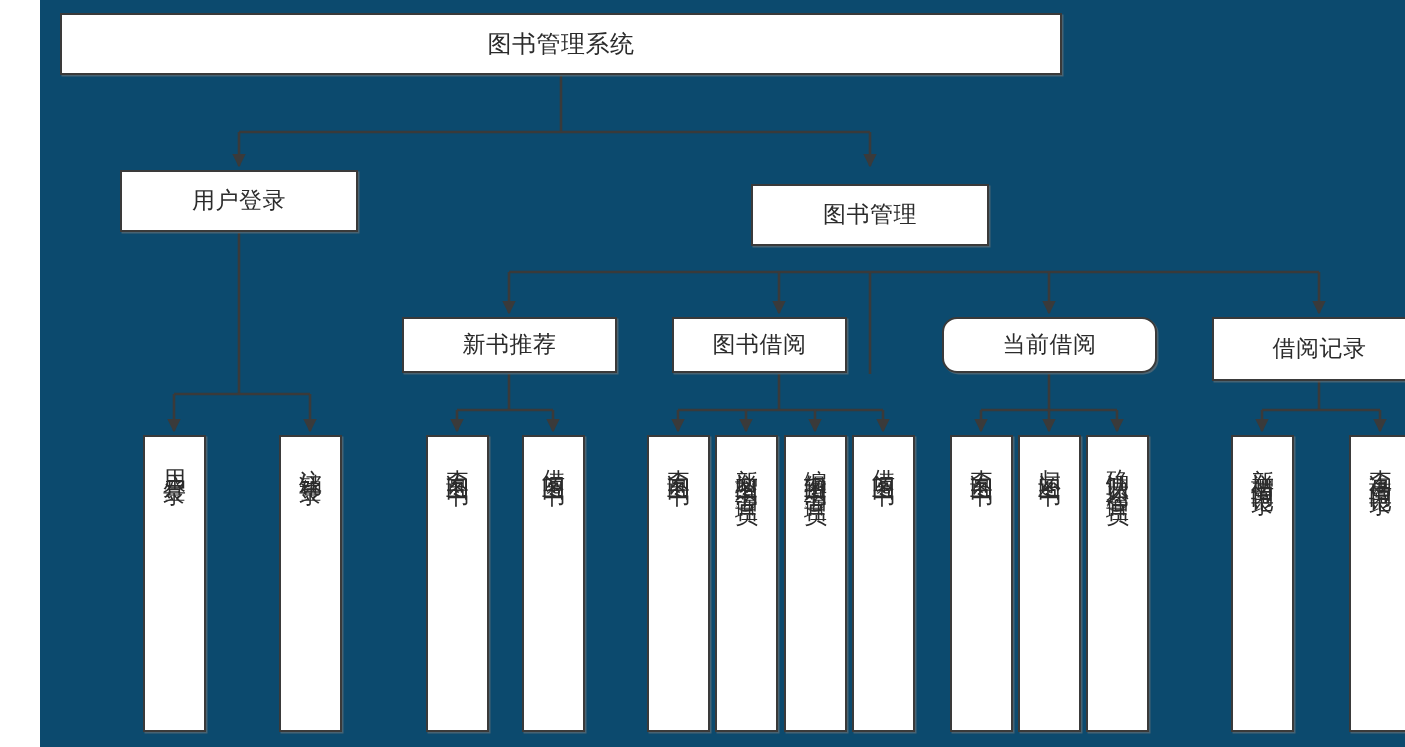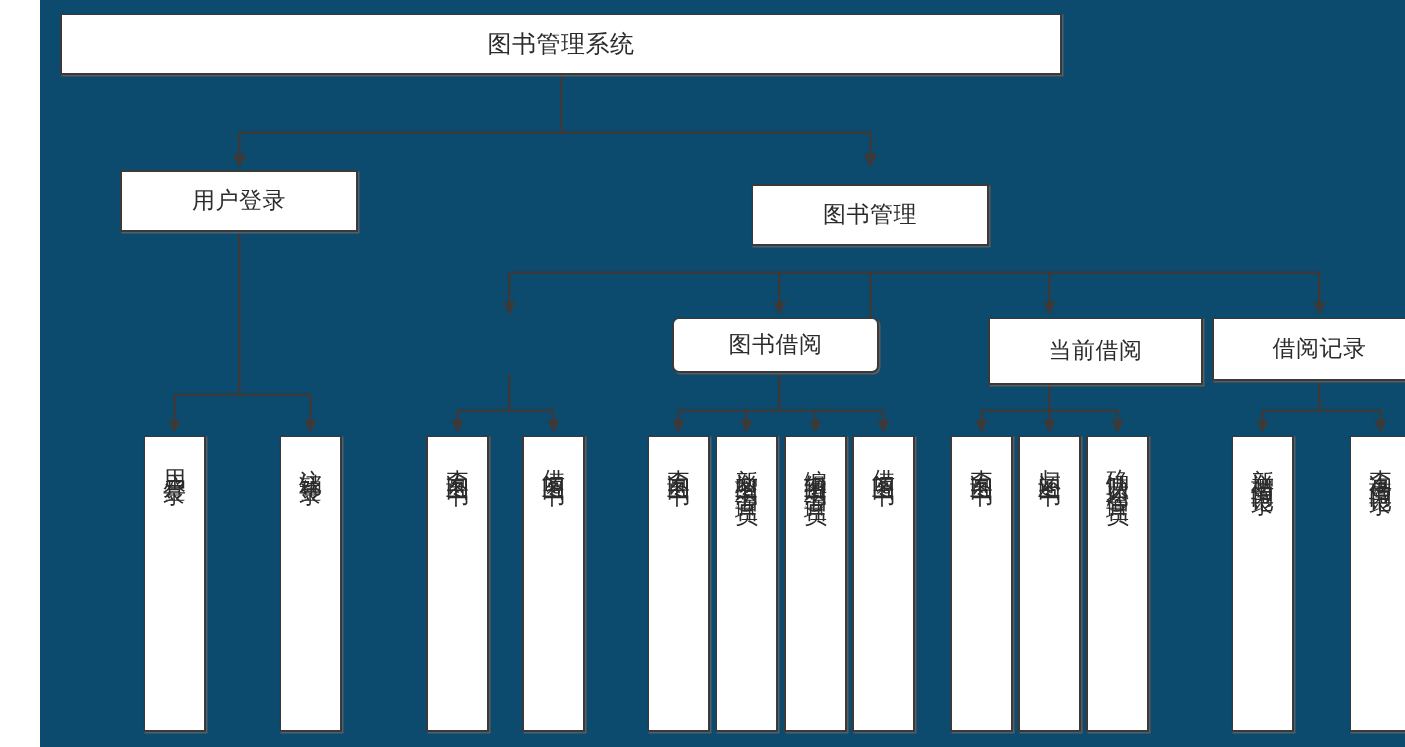--- a/index.html
+++ b/index.html
@@ -138,24 +138,27 @@
     <span class="label">图书管理系统</span>
   </div>
 
   <div class="node horiz" style="left:80px; top:170px; width:238px; height:62px;">
     <span class="label">用户登录</span>
   </div>
   <div class="node horiz" style="left:711px; top:184px; width:238px; height:62px;">
     <span class="label">图书管理</span>
   </div>
 
-  <div class="node horiz" style="left:632px; top:317px; width:207px; height:56px;border-radius:7px;">
+  <div class="node horiz" style="left:362px; top:317px; width:215px; height:56px;">
+    <span class="label">新书推荐</span>
+  </div>
+  <div class="node horiz" style="left:632px; top:317px; width:175px; height:56px;">
     <span class="label">图书借阅</span>
   </div>
-  <div class="node horiz" style="left:948px; top:317px; width:215px; height:68px;">
+  <div class="node horiz" style="left:902px; top:317px; width:215px; height:56px;border-radius:15px;">
     <span class="label">当前借阅</span>
   </div>
   <div class="node horiz" style="left:1172px; top:317px; width:215px; height:64px;">
     <span class="label">借阅记录</span>
   </div>
 
   <div class="node vert" style="left:103px; top:435px; width:63px; height:297px;">
     <span class="label">用户登录</span>
   </div>
   <div class="node vert" style="left:239px; top:435px; width:63px; height:297px;">

